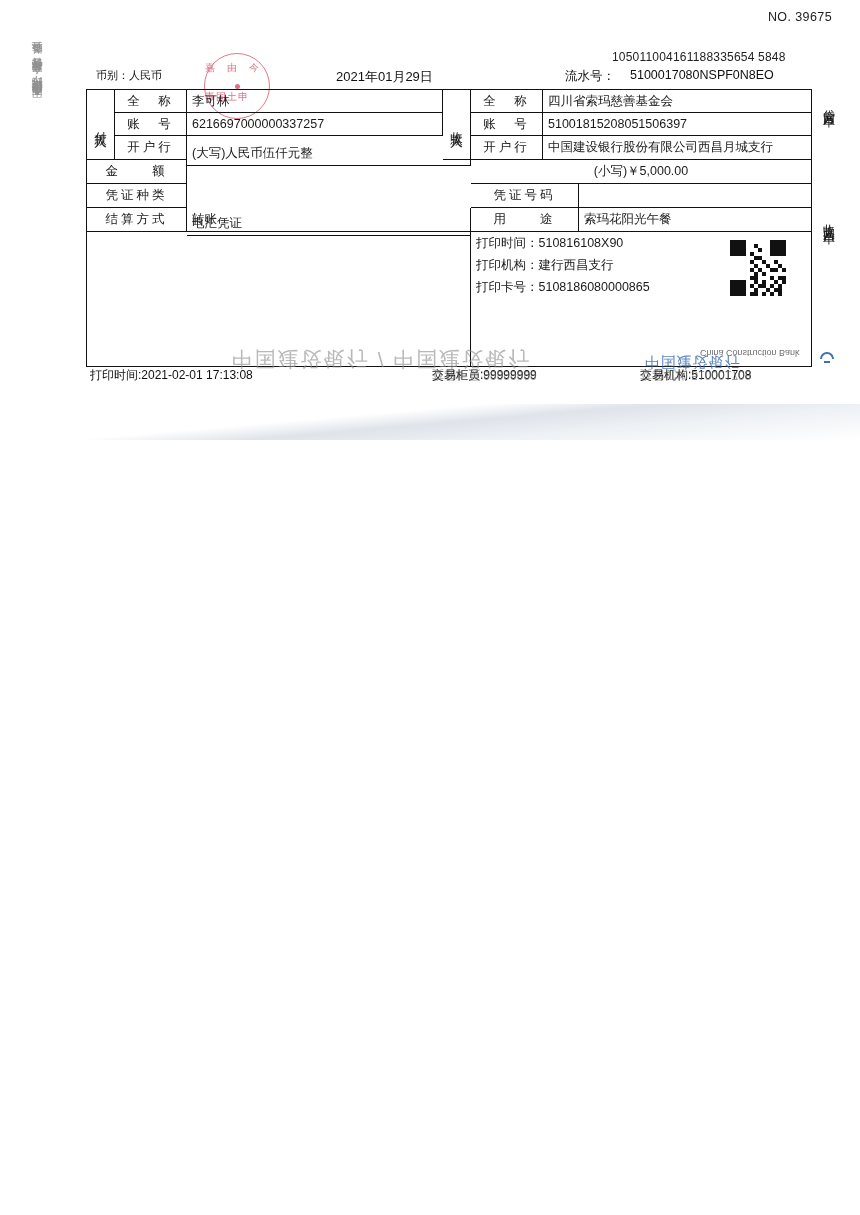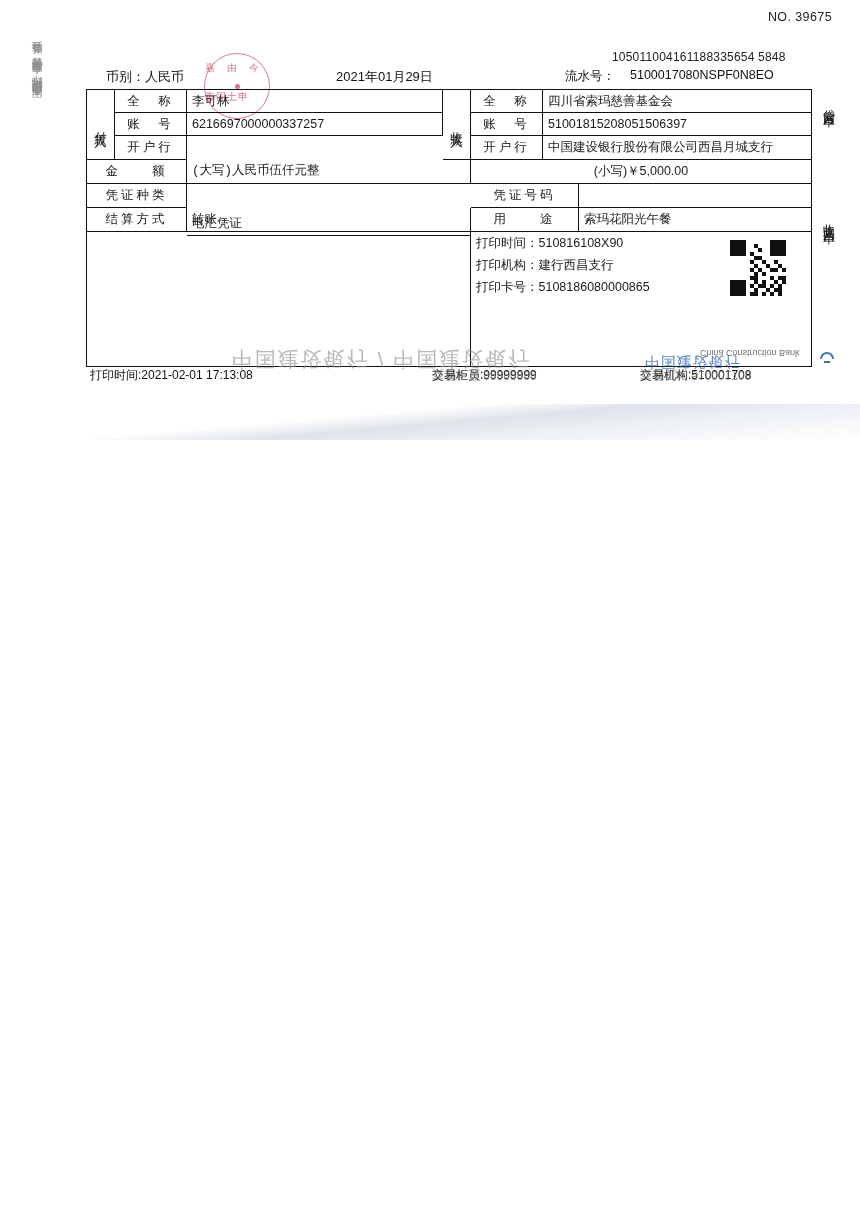--- a/index.html
+++ b/index.html
@@ -50,23 +50,23 @@
     position: absolute;
     left: 612px;
     top: 50px;
     font-size: 12px;
     color: #222;
     letter-spacing: 0.2px;
   }
 
   #currency-label {
     position: absolute;
-    left: 106px;
+    left: 96px;
     top: 68px;
-    font-size: 13px;
+    font-size: 11px;
     color: #111;
   }
   #date-label {
     position: absolute;
     left: 336px;
     top: 68px;
     font-size: 13px;
     color: #111;
   }
   #flow-label {
@@ -316,21 +316,21 @@
     <div class="cell lbl br bb" style="left:384px; top:0; width:72px; height:23px;">全　称</div>
     <div class="cell bb" style="left:456px; top:0; width:268px; height:23px;">四川省索玛慈善基金会</div>
 
     <div class="cell lbl br bb" style="left:384px; top:23px; width:72px; height:23px;">账　号</div>
     <div class="cell bb" style="left:456px; top:23px; width:268px; height:23px;">51001815208051506397</div>
 
     <div class="cell lbl br bb" style="left:384px; top:46px; width:72px; height:24px;">开户行</div>
     <div class="cell bb" style="left:456px; top:46px; width:268px; height:24px;">中国建设银行股份有限公司西昌月城支行</div>
 
     <div class="cell lbl br bb" style="left:0; top:70px; width:100px; height:24px;">金　　额</div>
-    <div class="cell br bb" style="left:100px; top:70px; width:284px; height:24px;font-family:Liberation Mono, monospace;">(大写)人民币伍仟元整</div>
+    <div class="cell br bb" style="left:100px; top:52px; width:284px; height:24px;">(大写)人民币伍仟元整</div>
     <div class="cell bb" style="left:384px; top:70px; width:340px; height:24px; text-align:center; padding-left:0;">(小写)￥5,000.00</div>
 
     <div class="cell lbl br bb" style="left:0; top:94px; width:100px; height:24px;">凭证种类</div>
     <div class="cell br bb" style="left:100px; top:94px; width:284px; height:24px;margin-top:28px;">电汇凭证</div>
     <div class="cell lbl br bb" style="left:384px; top:94px; width:108px; height:24px;">凭证号码</div>
     <div class="cell bb" style="left:492px; top:94px; width:232px; height:24px;"></div>
 
     <div class="cell lbl br bb" style="left:0; top:118px; width:100px; height:24px;">结算方式</div>
     <div class="cell br bb" style="left:100px; top:118px; width:284px; height:24px;">转账</div>
     <div class="cell lbl br bb" style="left:384px; top:118px; width:108px; height:24px;">用　　途</div>

